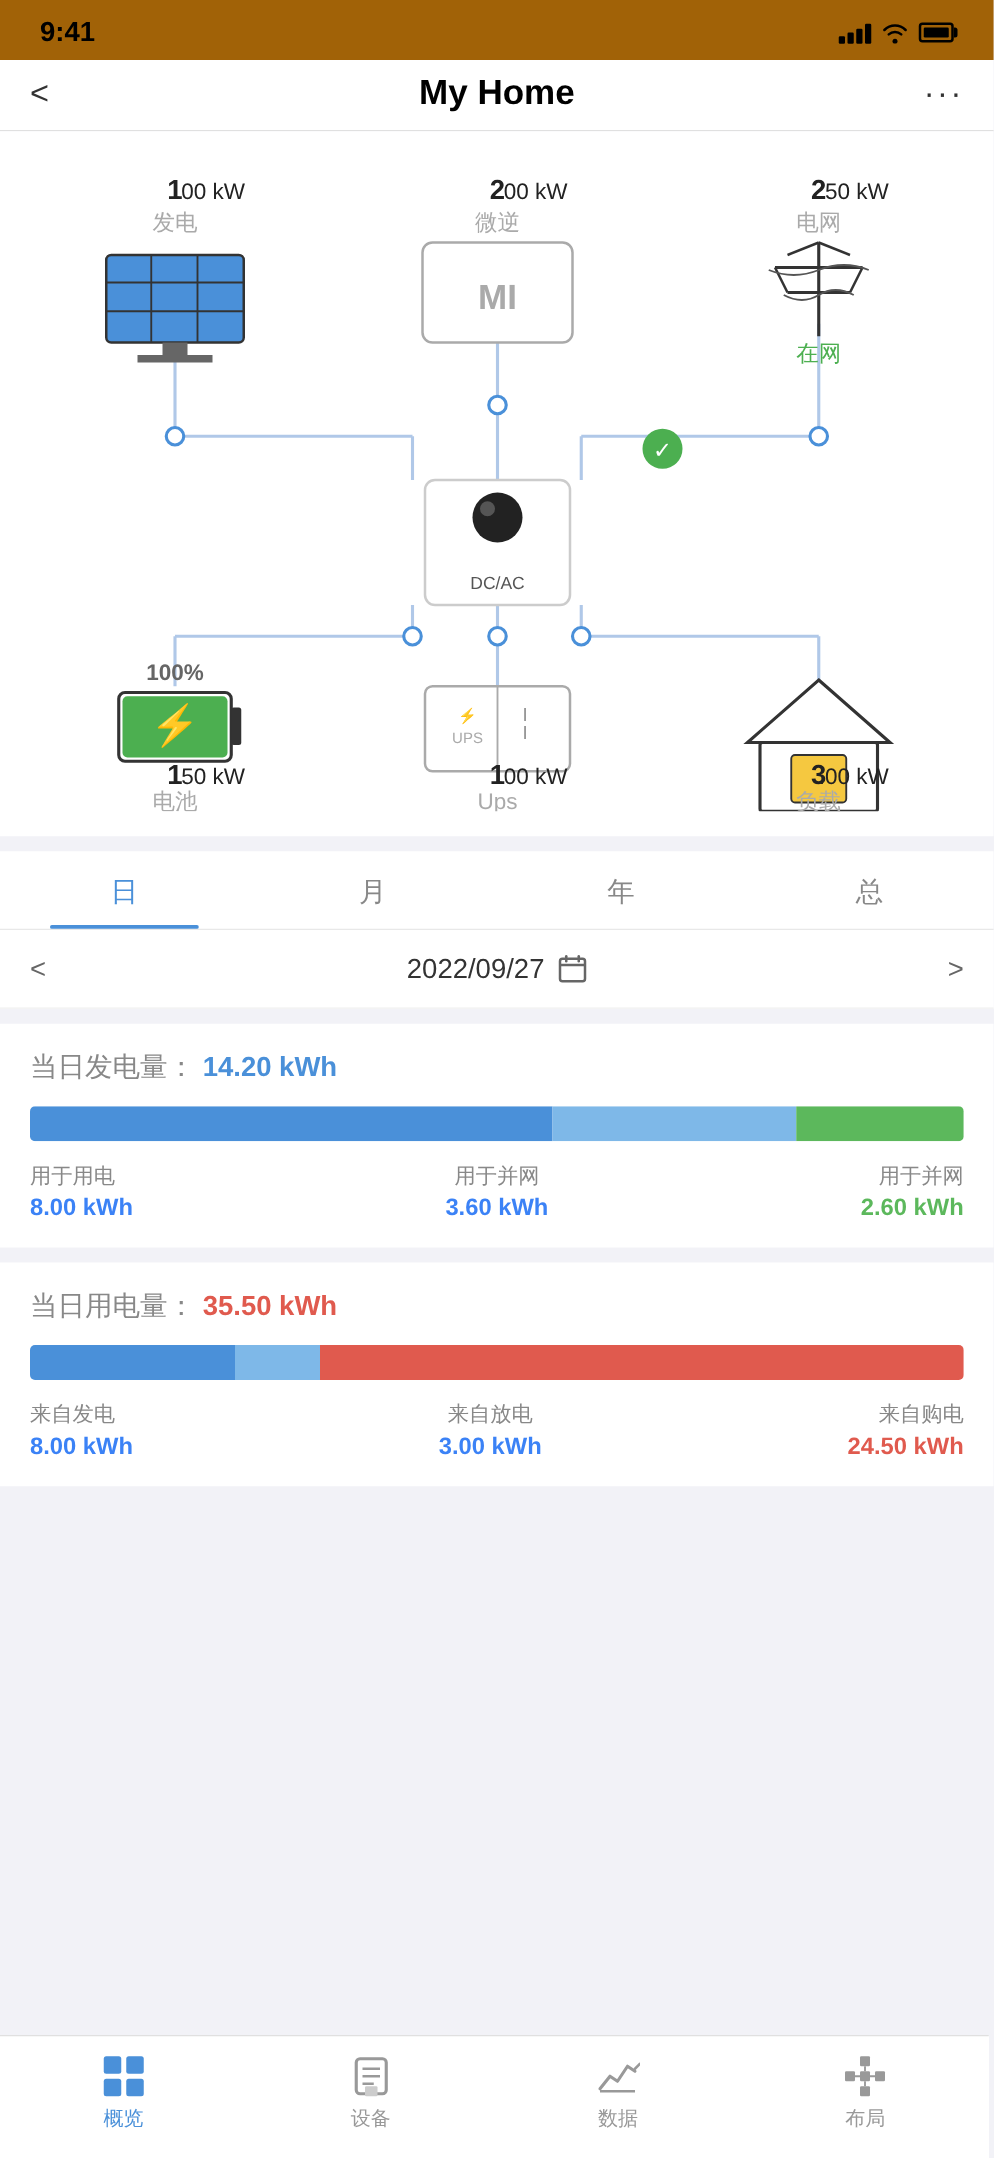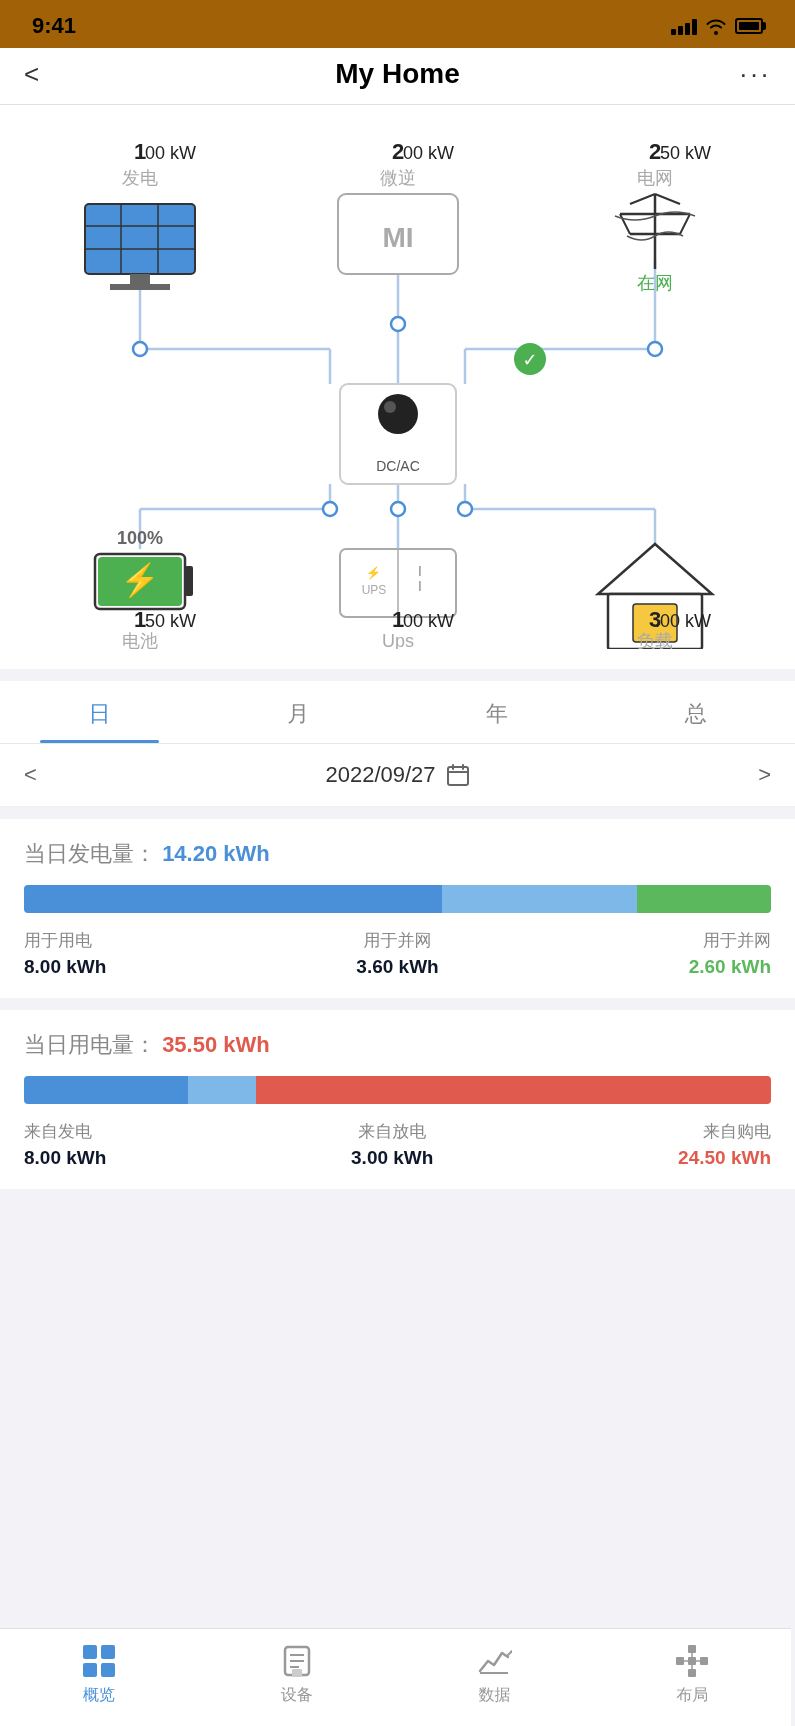--- a/index.html
+++ b/index.html
@@ -188,21 +188,21 @@
     }
 
     .stat-label-text {
       font-size: 17px;
       color: #888;
       margin-bottom: 4px;
     }
     .stat-label-value-blue {
       font-size: 19px;
       font-weight: 600;
-      color: #0f172a;
+      color: #3b82f6;
     }
     .stat-label-value-green {
       font-size: 19px;
       font-weight: 600;
       color: #5cb85c;
     }
     .stat-label-value-red {
       font-size: 19px;
       font-weight: 600;
       color: #e05a4e;

